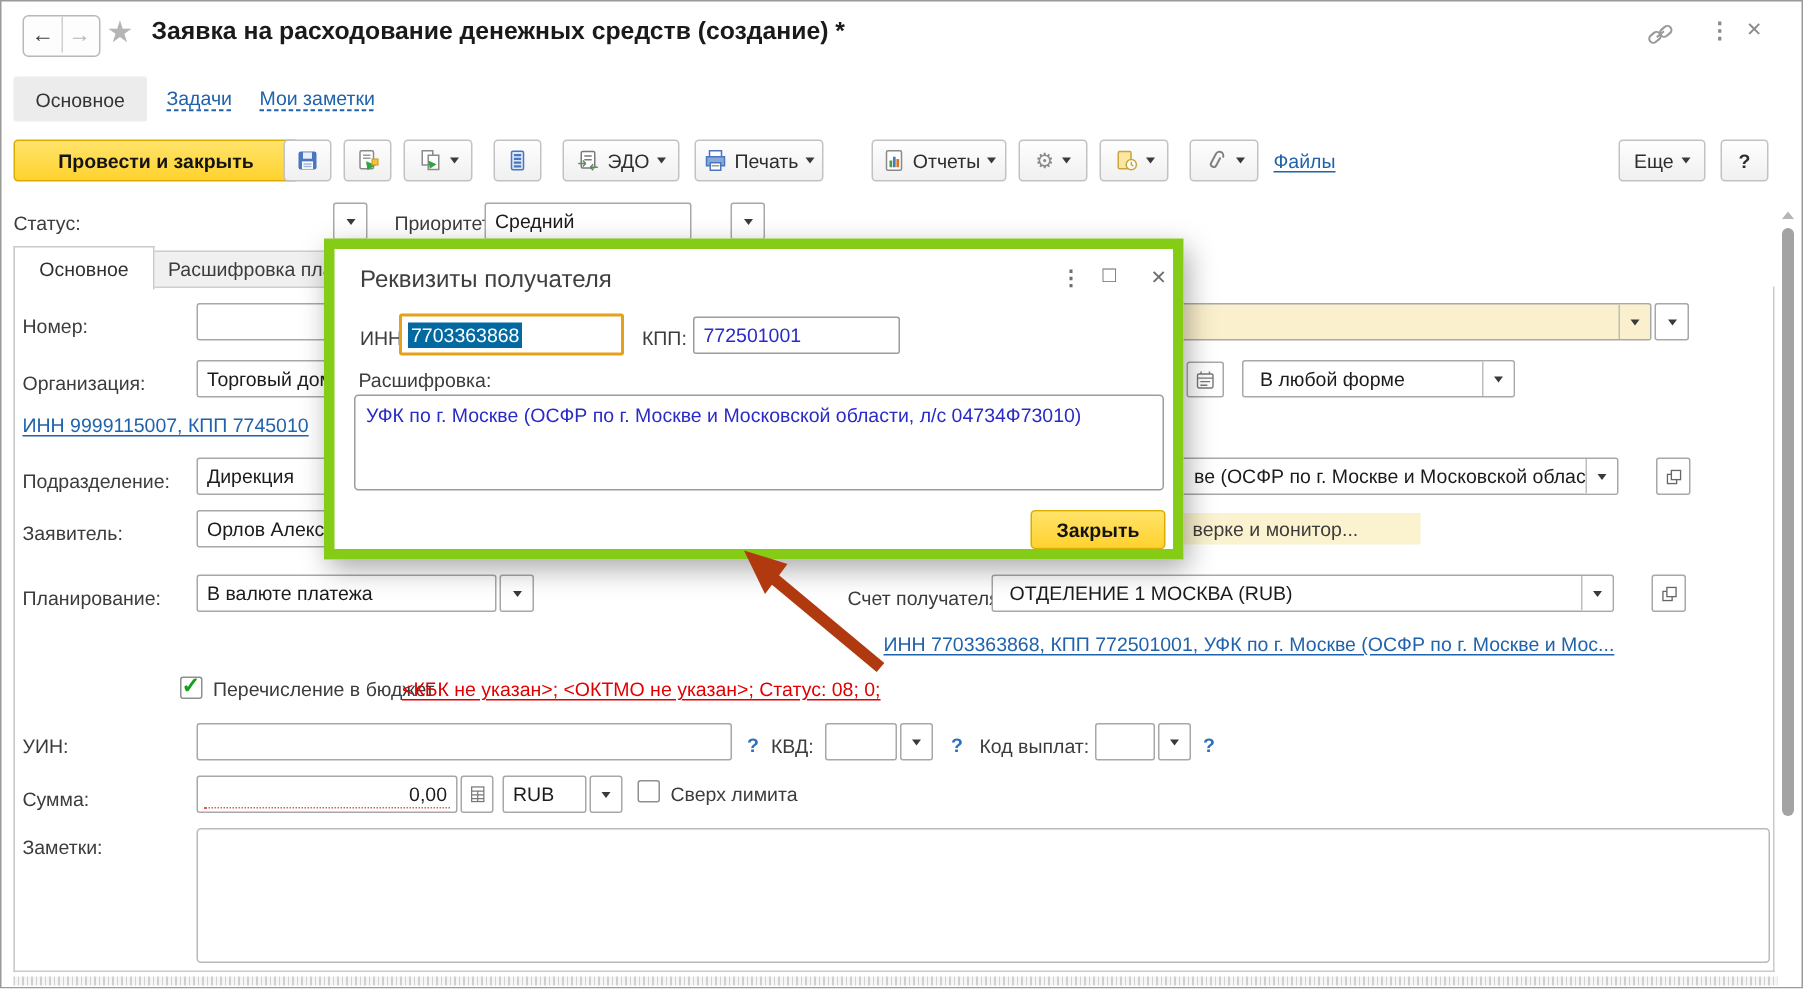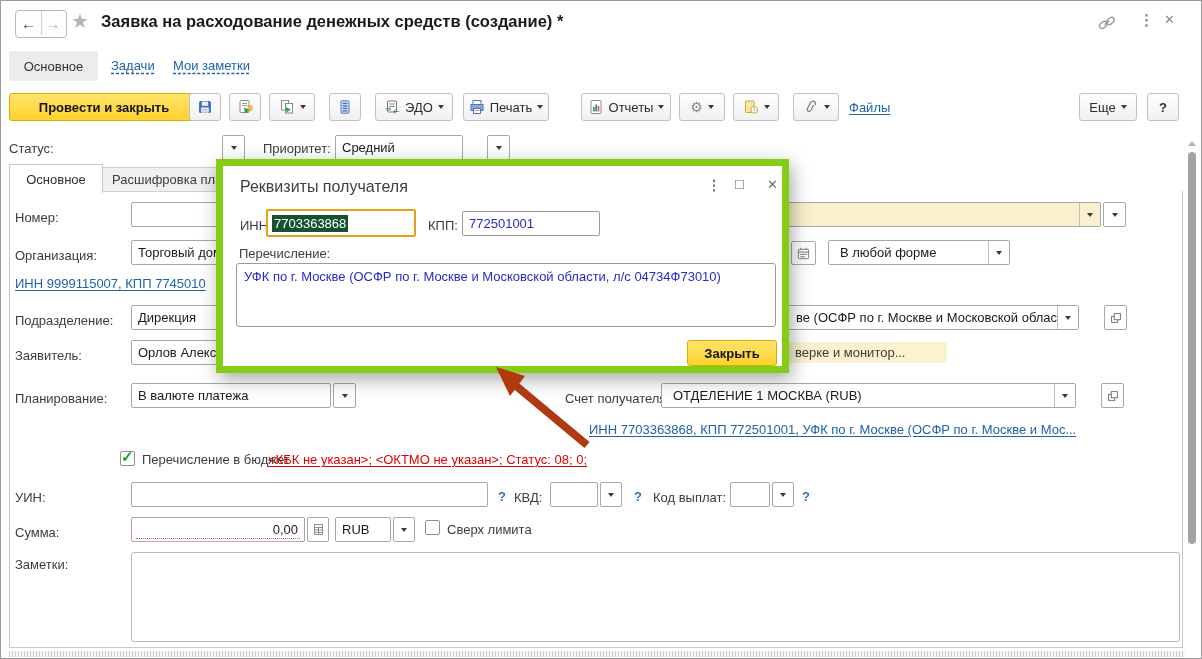--- a/index.html
+++ b/index.html
@@ -195,21 +195,21 @@
   <div class="btn" style="left:1146px;top:92px;width:32px;font-weight:bold;">
     <span>?</span>
   </div>
 
   <span class="lbl" style="left:8px;top:140px;">Статус:</span>
   <div class="abtn" style="left:221px;top:134px;">
       <span class="tri"></span>
     </div>
 
   <span class="lbl" style="left:262px;top:140px;">Приоритет:</span>
-  <div class="fld" style="left:334px;top:134px;width:128px;">
+  <div class="fld" style="left:322px;top:134px;width:138px;">
     <span>Средний</span>
   </div>
   <div class="abtn" style="left:486px;top:134px;">
       <span class="tri"></span>
     </div>
 
   <div class="abs" style="left:8px;top:165px;width:1px;height:482px;background:#c9c9c9;"></div>
   <div class="panel"></div>
 
   <div class="tab-active" style="left:8px;top:163px;width:92px;height:28px;">
@@ -365,28 +365,28 @@
   <div class="hscroll" style="left:8px;top:650px;width:1176px;height:6px;"></div>
 
   <div class="modal">
     <div class="mtitle" style="left:17px;top:12px;">Реквизиты получателя</div>
     <div class="ghost" style="left:484px;top:11px;font-size:14px;font-weight:bold;color:#6e6e6e;">⋮</div>
     <div class="ghost" style="left:512px;top:9px;font-size:15px;color:#6e6e6e;">□</div>
     <div class="ghost" style="left:544px;top:11px;font-size:13px;color:#6e6e6e;">✕</div>
 
     <span class="lbl" style="left:17px;top:52px;">ИНН:</span>
     <div class="abs" style="left:43px;top:43px;width:150px;height:28px;border:2px solid #e3a21a;border-radius:2px;background:#fff;box-sizing:border-box;display:flex;align-items:center;padding:0 4px;">
-      <span style="background:#14532d;color:#fff;padding:1px 2px;">7703363868</span>
+      <span style="background:#0369a1;color:#fff;padding:1px 2px;">7703363868</span>
     </div>
     <span class="lbl" style="left:205px;top:52px;">КПП:</span>
     <div class="abs" style="left:239px;top:45px;width:138px;height:25px;border:1px solid #9c9c9c;border-radius:2px;background:#fff;box-sizing:border-box;display:flex;align-items:center;padding:0 6px;color:#2a2ac8;">
       <span>772501001</span>
     </div>
 
-    <span class="lbl" style="left:16px;top:80px;">Перечисление:</span>
+    <span class="lbl" style="left:16px;top:80px;">Расшифровка:</span>
     <div class="abs" style="left:13px;top:97px;width:540px;height:64px;border:1px solid #9c9c9c;border-radius:3px;background:#fff;box-sizing:border-box;padding:4px 7px;color:#2a2ac8;line-height:17px;">
       <span>УФК по г. Москве (ОСФР по г. Москве и Московской области, л/с 04734Ф73010)</span>
     </div>
 
     <div class="btn btn-y" style="left:464px;top:174px;width:90px;height:26px;">
       <span>Закрыть</span>
     </div>
   </div>
 
   <div class="abs" style="left:488px;top:362px;z-index:30;">

